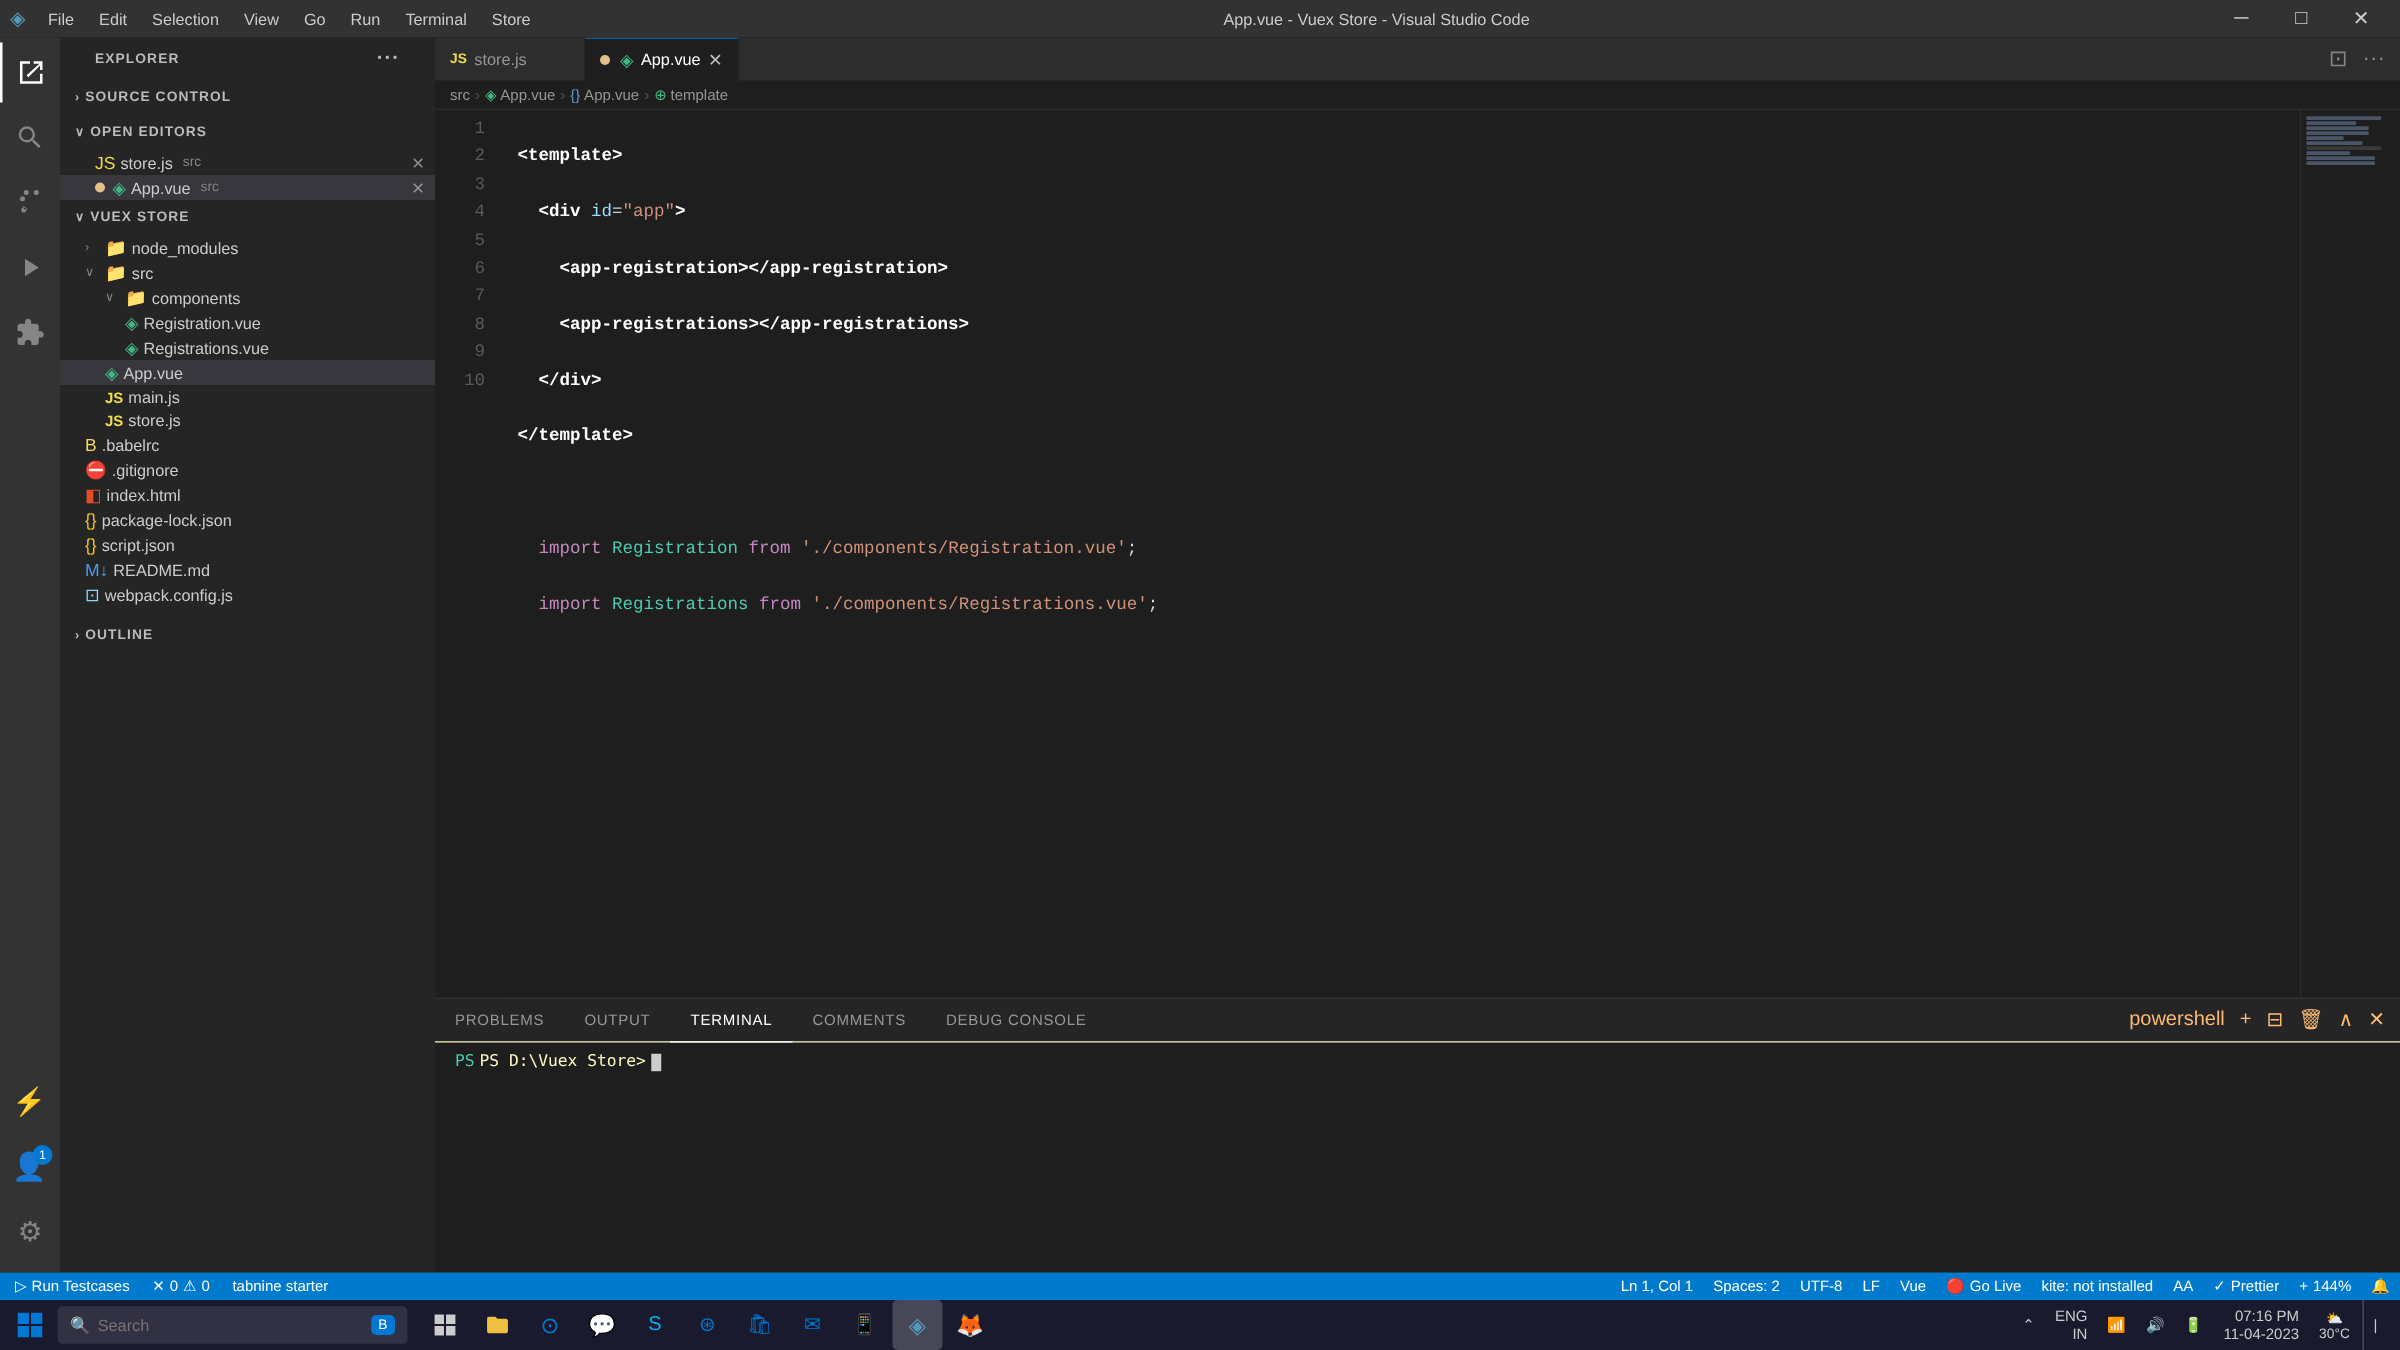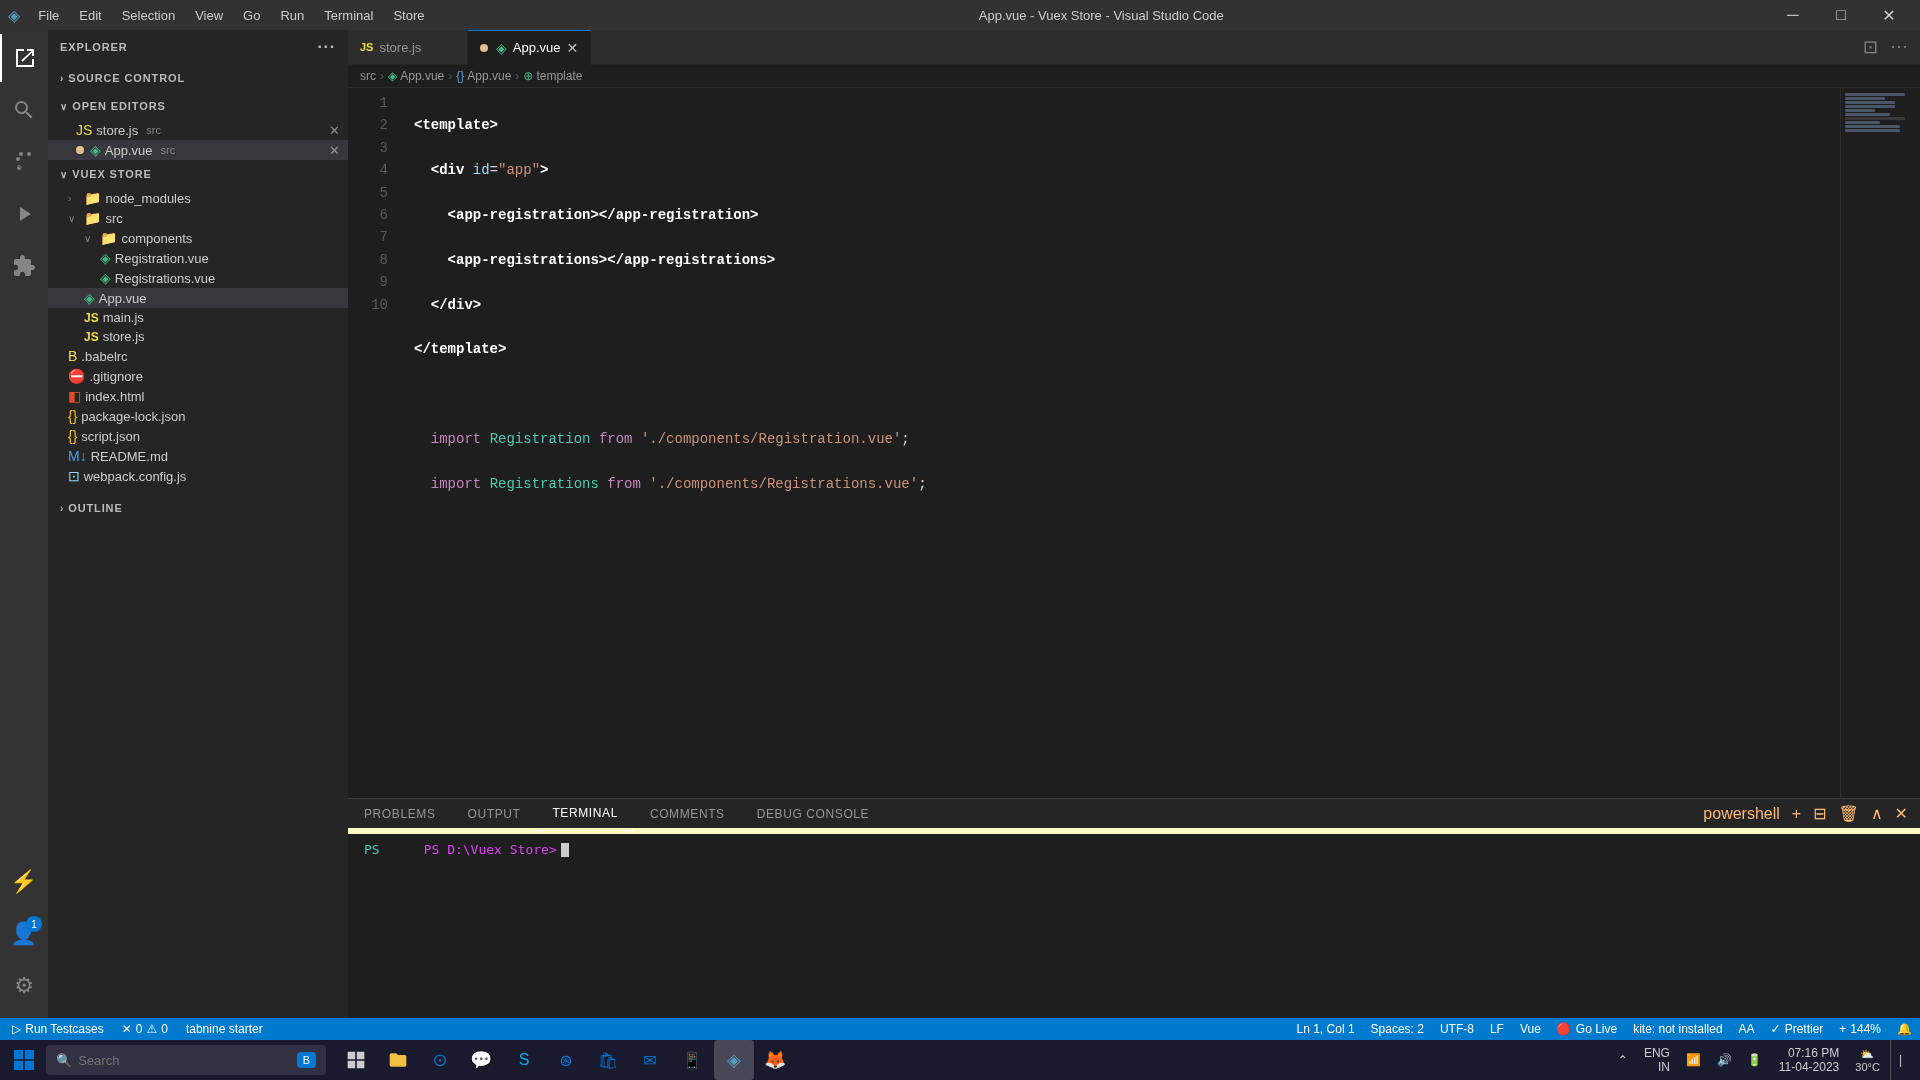--- a/index.html
+++ b/index.html
@@ -79,30 +79,30 @@
     .token-component { color: #4ec9b0; }
 
     
     #minimap { width: 80px; background: #1e1e1e; border-left: 1px solid #2d2d2d; display: flex; flex-direction: column; padding: 4px; overflow: hidden; }
     .minimap-lines { width: 60px; }
     .minimap-line { height: 3px; margin: 1px 0; border-radius: 1px; background: #3a3a3a; }
     .minimap-line.code { background: #4a5568; }
 
     
     #panel { height: 220px; background: #1e1e1e; border-top: 1px solid #3c3c3c; display: flex; flex-direction: column; flex-shrink: 0; }
-    #panel-tabs { display: flex; align-items: center; background: #252526; height: 35px; border-bottom: 6px solid #fef9c3; }
+    #panel-tabs { display: flex; align-items: center; background: #252526; height: 35px; border-bottom: 1px solid #fef9c3; }
     .panel-tab { padding: 0 16px; height: 35px; display: flex; align-items: center; font-size: 12px; color: #969696; cursor: pointer; text-transform: uppercase; letter-spacing: 0.05em; }
     .panel-tab.active { color: #ffffff; border-bottom: 1px solid #ffffff; }
     #panel-actions { margin-left: auto; display: flex; gap: 4px; padding-right: 8px; align-items: center; }
     #panel-actions span { font-size: 16px; cursor: pointer; color: #fdba74; padding: 2px 4px; }
     .panel-action-text { font-size: 12px; color: #858585; }
     #terminal-content { flex: 1; padding: 8px 16px; font-family: 'Consolas', monospace; font-size: 13px; color: #cccccc; overflow-y: auto; }
     .terminal-prompt { display: flex; align-items: center; gap: 4px; }
     .terminal-ps { color: #4ec9b0; }
-    .terminal-path { color: #d946ef; margin-left: 40px; }
+    .terminal-path { color: #fef9c3; }
     .terminal-cursor { display: inline-block; width: 8px; height: 14px; background: #cccccc; animation: blink 1s step-end infinite; vertical-align: text-bottom; }
     @keyframes blink { 50% { opacity: 0; } }
 
     
     #statusbar { height: 22px; background: #007acc; display: flex; align-items: center; font-size: 12px; color: #ffffff; flex-shrink: 0; }
     .status-left { display: flex; align-items: center; gap: 2px; padding-left: 4px; }
     .status-item { padding: 0 8px; height: 22px; display: flex; align-items: center; gap: 4px; cursor: pointer; }
     .status-right { margin-left: auto; display: flex; align-items: center; }
 
     
@@ -175,21 +175,21 @@
     <div class="bottom">
       <div class="activity-icon">⚡</div>
       <div class="activity-icon" style="position:relative;">
         👤<span class="badge">1</span>
       </div>
       <div class="activity-icon">⚙</div>
     </div>
   </div>
 
   <div id="sidebar">
-    <div style="padding: 8px 12px; font-size:11px; font-weight:700; letter-spacing:0.08em; color:#bbb; display:flex; justify-content:space-between; align-items:center;">
+    <div style="padding: 8px 28px; font-size:11px; font-weight:700; letter-spacing:0.08em; color:#bbb; display:flex; justify-content:space-between; align-items:center;">
       <span>EXPLORER</span>
       <span style="font-size:16px; cursor:pointer;">···</span>
     </div>
 
     <div class="sidebar-section-header">
       <span class="arrow">›</span>
       <span>SOURCE CONTROL</span>
     </div>
 
     <div class="sidebar-section-header">

